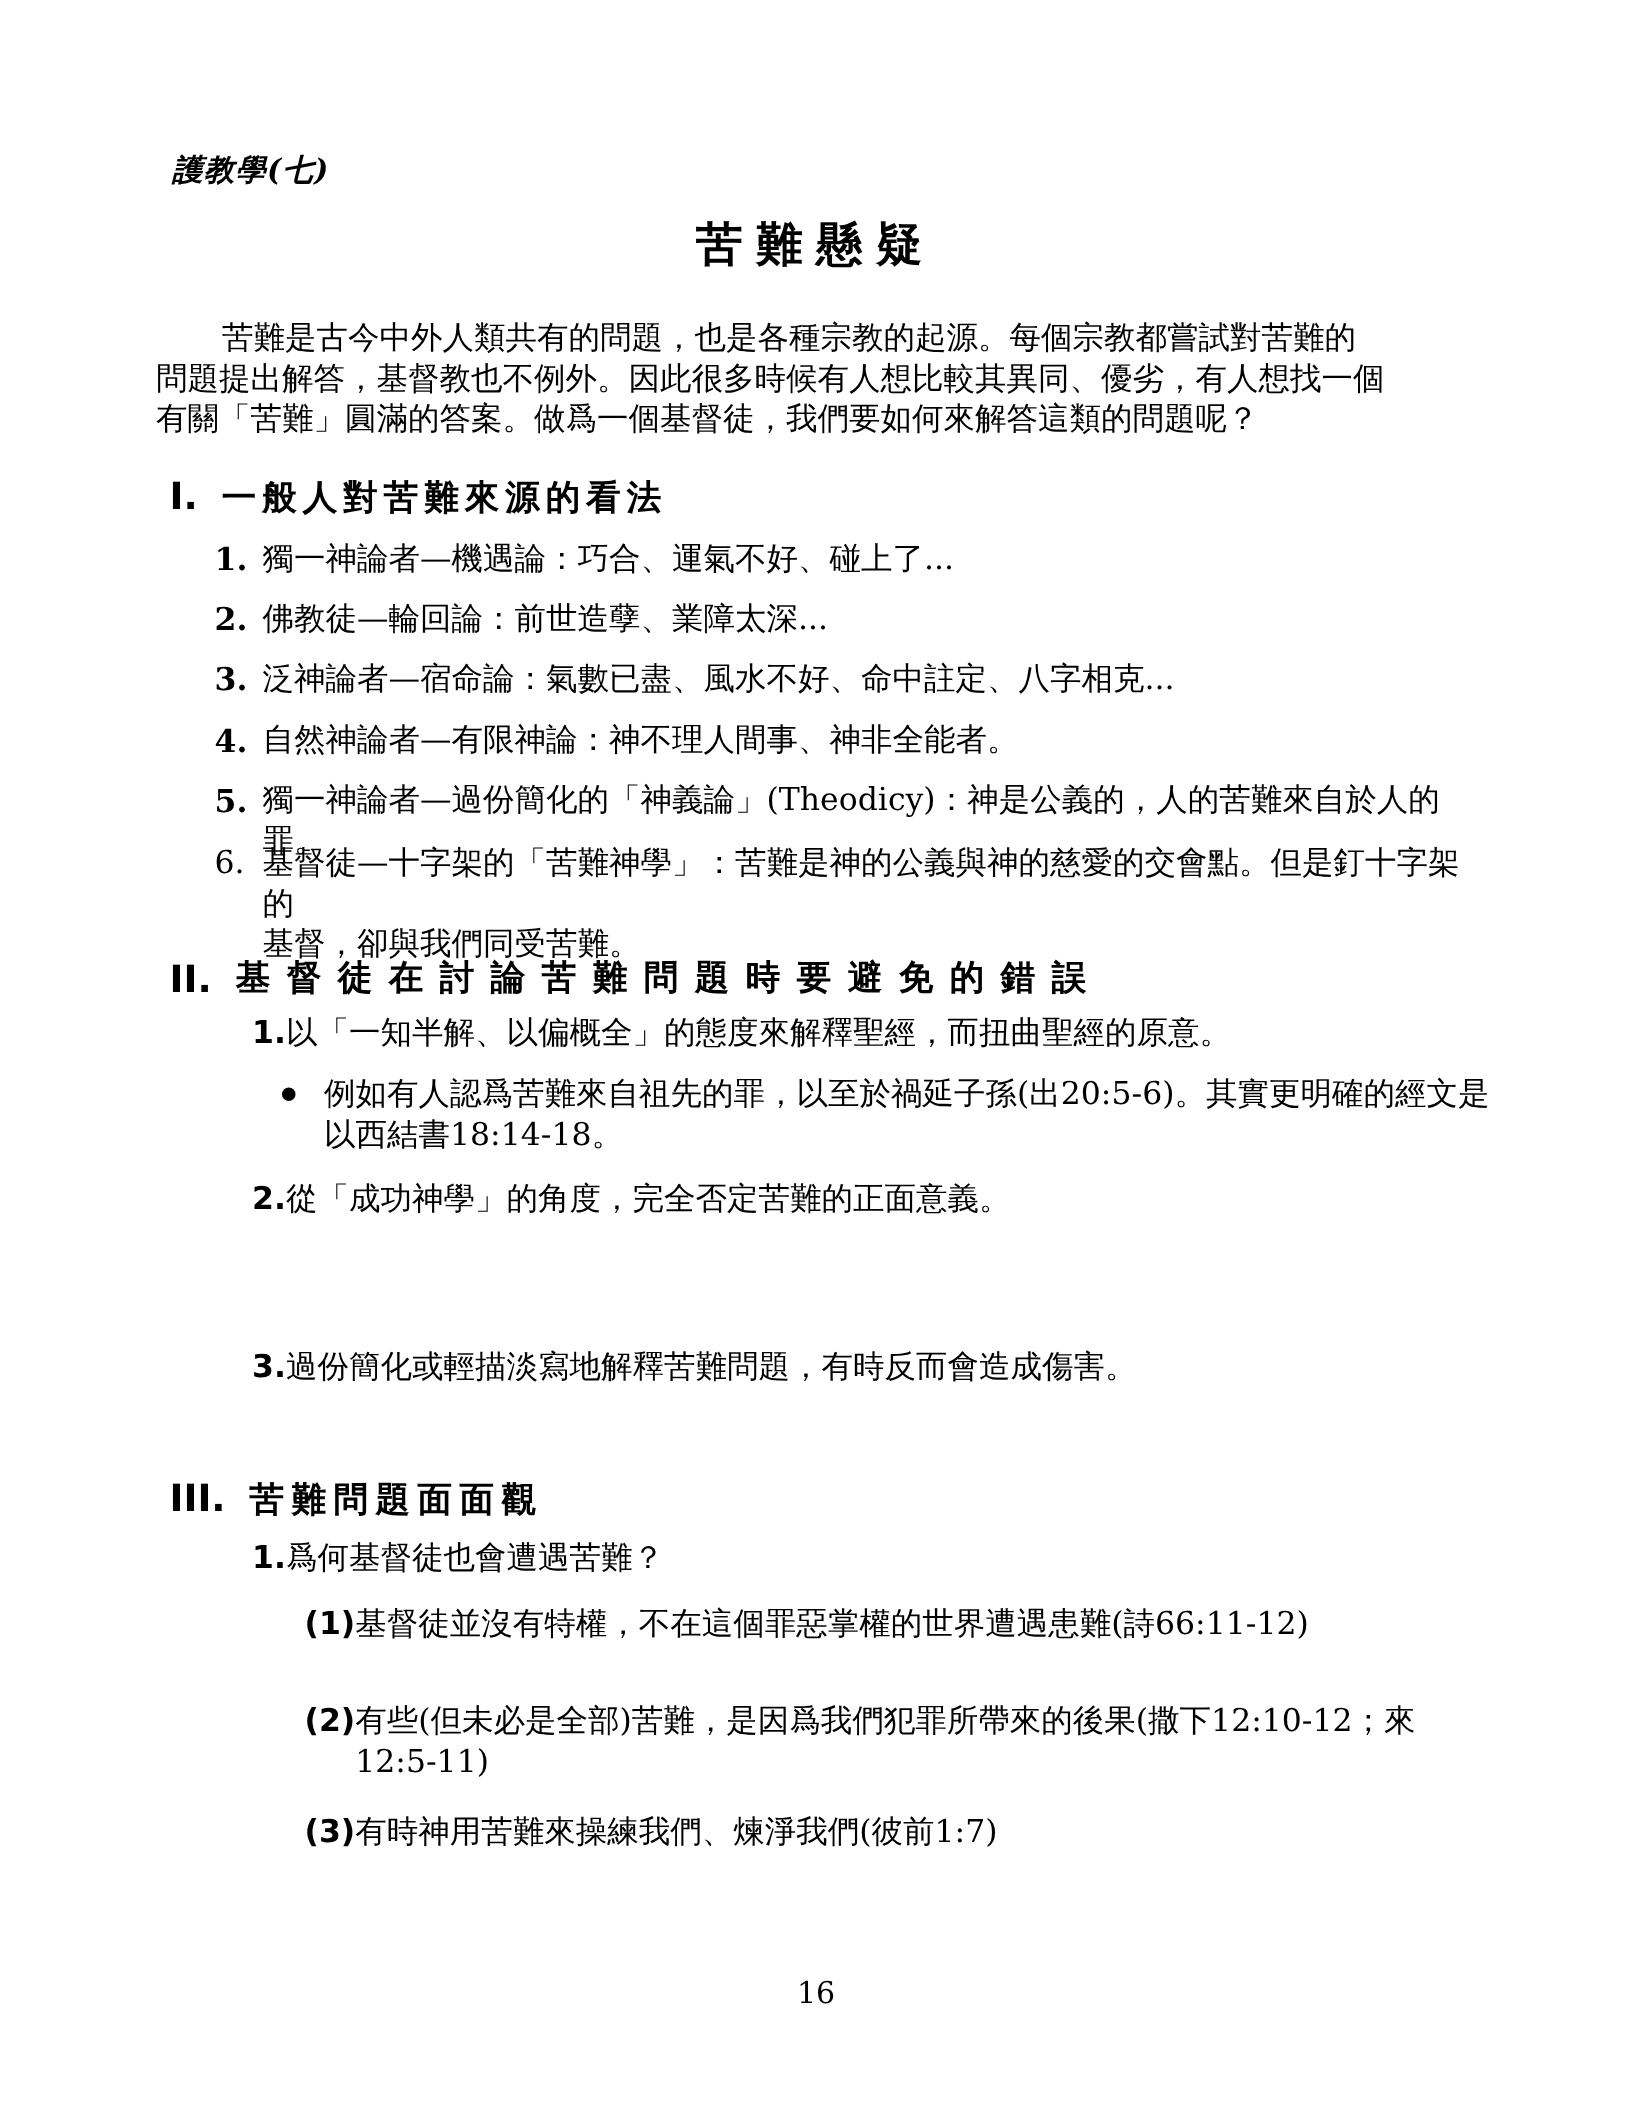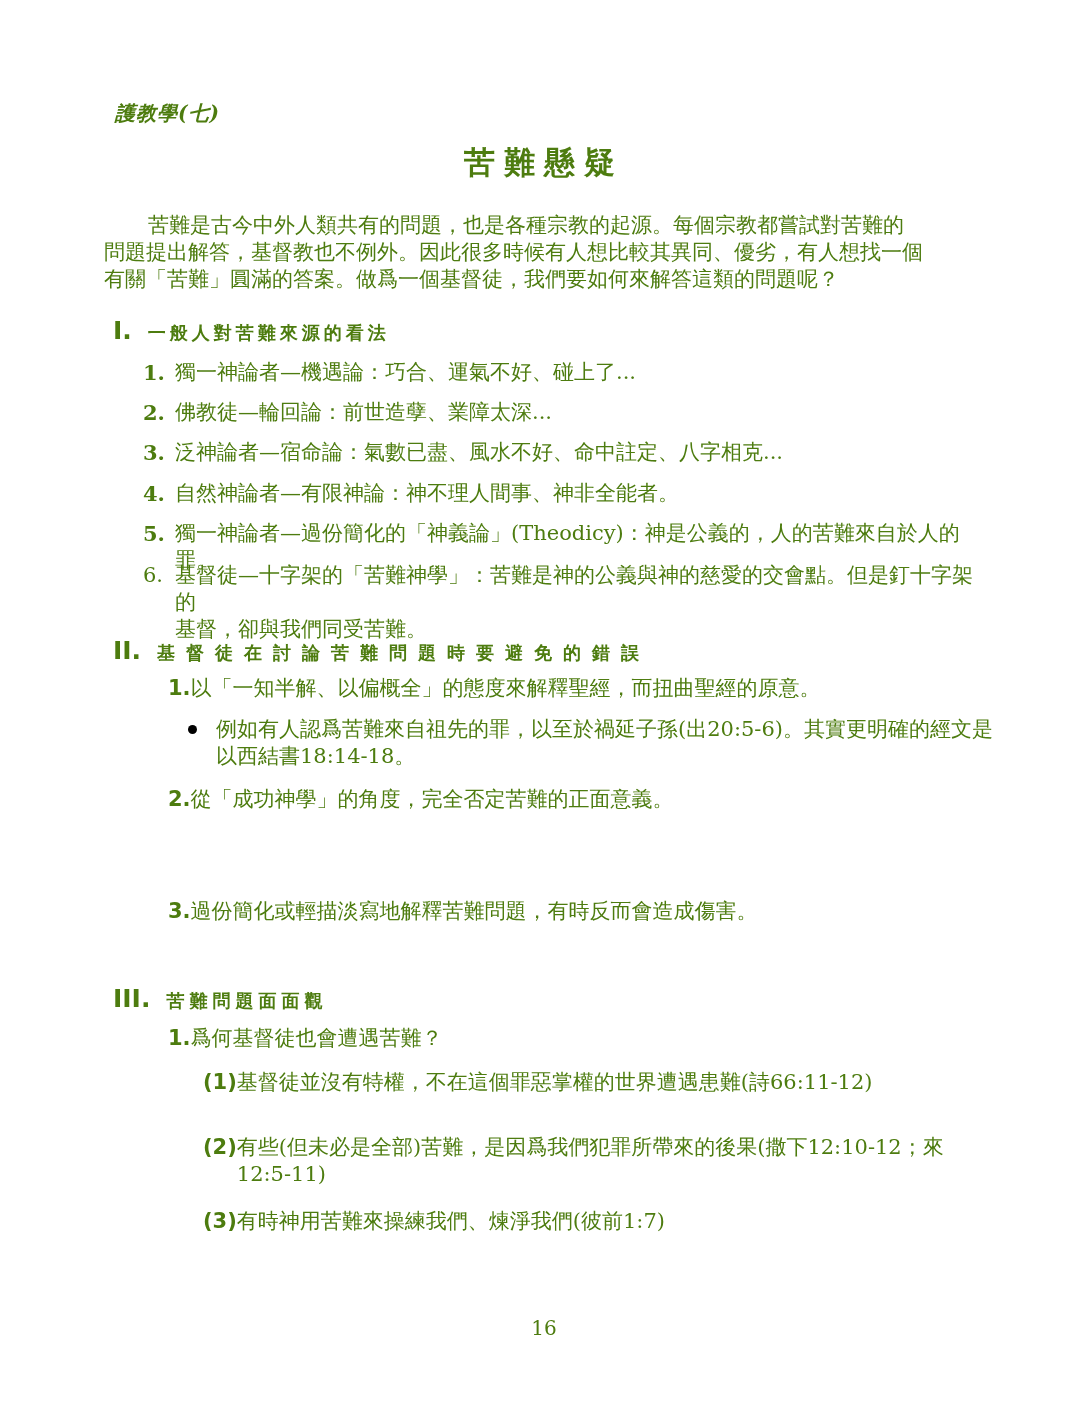--- a/index.html
+++ b/index.html
@@ -3,21 +3,21 @@
 <meta charset="utf-8">
 <style>
   html,body{margin:0;padding:0;background:#e8e8e8;}
   .page{
     position:relative;
     width:1088px;height:1408px;
     background:#ffffff;
     margin:0 auto;
     overflow:hidden;
     font-family:"DejaVu Serif","Liberation Serif",serif;
-    color:#4d7c0f;
+    color:#000000;
   }
   .abs{position:absolute;}
   .doc-header{
     top:100px;left:115px;
     font-size:20px;font-weight:bold;font-style:italic;
     letter-spacing:1px;
   }
   .doc-title{
     top:142px;left:0;width:100%;
     text-align:center;
@@ -33,21 +33,21 @@
   .sec-heading{
     left:113px;
     display:flex;align-items:baseline;
   }
   .sec-heading .roman{
     font-family:"DejaVu Sans","Liberation Sans",sans-serif;
     font-weight:900;font-size:25px;
     margin-right:16px;
   }
   .sec-heading .htxt{
-    font-size:18px;font-weight:bold;
+    font-size:23px;font-weight:bold;
   }
   .h1s{letter-spacing:4px;}
   .h2s{letter-spacing:11px;}
   .h3s{letter-spacing:5px;}
   .row{
     display:flex;align-items:flex-start;
     font-size:21px;line-height:27px;
   }
   .txt{white-space:pre-line;max-width:810px;}
   .num1{

